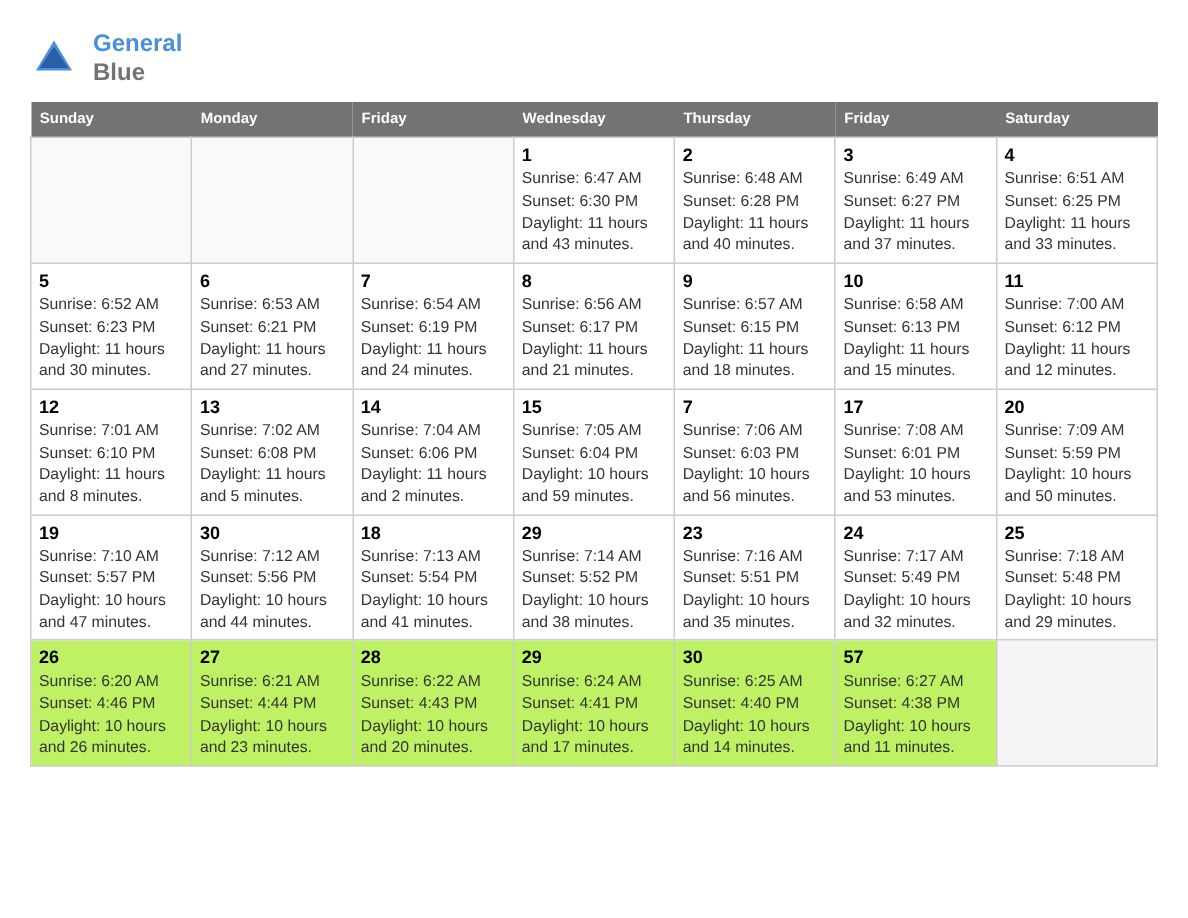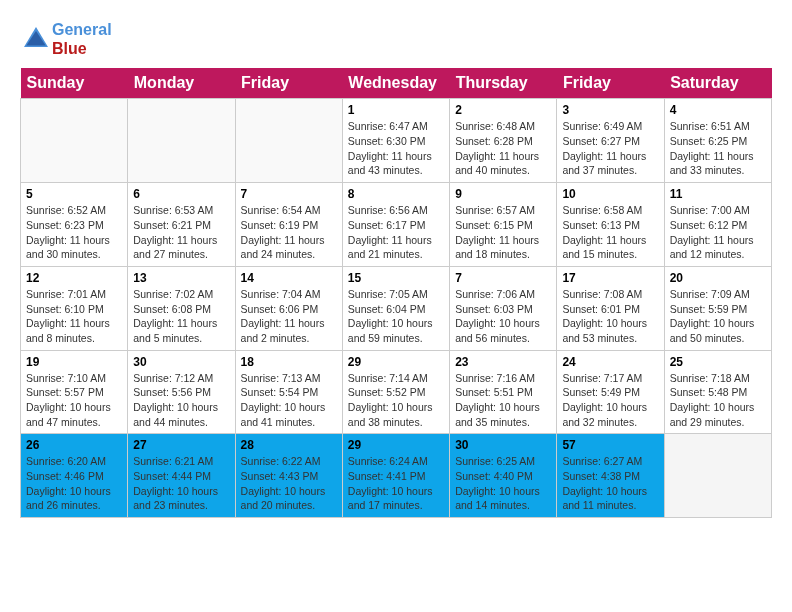--- a/index.html
+++ b/index.html
@@ -12,21 +12,21 @@
     }
     .header {
       display: flex;
       justify-content: space-between;
       align-items: flex-start;
       margin-bottom: 10px;
     }
     .logo {
       display: flex;
       align-items: center;
-      gap: 0;
+      gap: 10px;
     }
     .logo-text {
       font-size: 16px;
       font-weight: bold;
       color: #1a3a5c;
       line-height: 1.2;
     }
     .logo-text span {
       color: #4a90d9;
     }
@@ -45,25 +45,25 @@
     .location {
       font-size: 14px;
       color: #555;
     }
     table {
       width: 100%;
       border-collapse: collapse;
       font-size: 11px;
     }
     th {
-      background-color: #be185d;
+      background-color: #737373;
       color: #fff;
       text-align: left;
       padding: 6px 6px;
-      font-size: 16px;
+      font-size: 10px;
       font-weight: bold;
     }
     td {
       border: 1px solid #ccc;
       vertical-align: top;
       padding: 4px 5px;
       width: calc(100% / 7);
       min-height: 80px;
       background: #fff;
     }
@@ -78,35 +78,35 @@
     }
     .day-info {
       color: #333;
       font-size: 10.5px;
       line-height: 1.4;
     }
     tr:last-child td {
       background: #f5f5f5;
     }
     tr:last-child td.has-data {
-      background: #0ea5e9;
+      background: #bef264;
     }
   </style>
 </head>
 <body>
 
 <div class="header">
   <div class="logo">
     <svg class="logo-icon" viewBox="0 0 40 40">
       <polygon points="20,5 35,30 5,30" fill="#4a90d9"></polygon>
       <polygon points="20,10 32,28 8,28" fill="#2a5ea7"></polygon>
     </svg>
     <div class="logo-text">
       <div><span>General</span></div>
-      <div style="color:#b91c1c">Blue</div>
+      <div style="color:#737373">Blue</div>
     </div>
   </div>
   <div class="title-block">
     <div class="month-title"></div>
     <div class="location"></div>
   </div>
 </div>
 
 <table>
   <thead>

